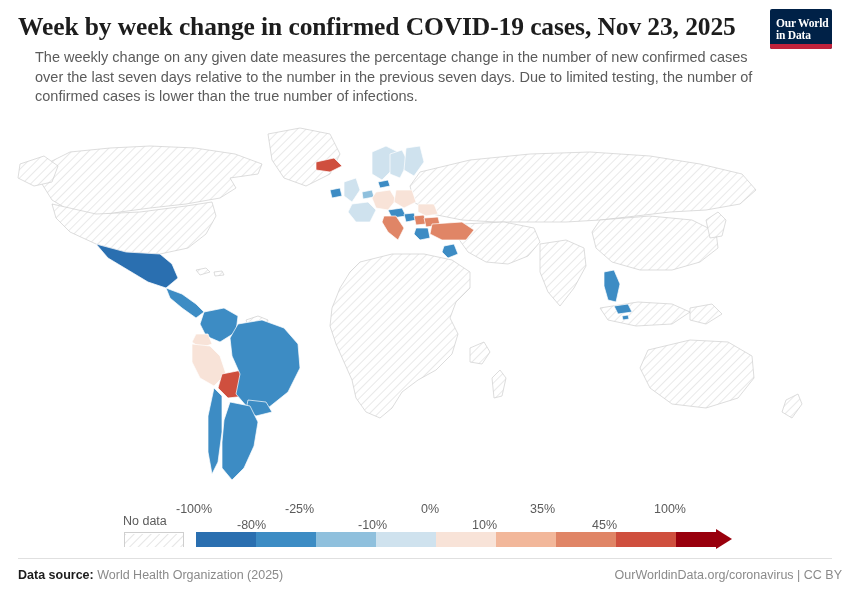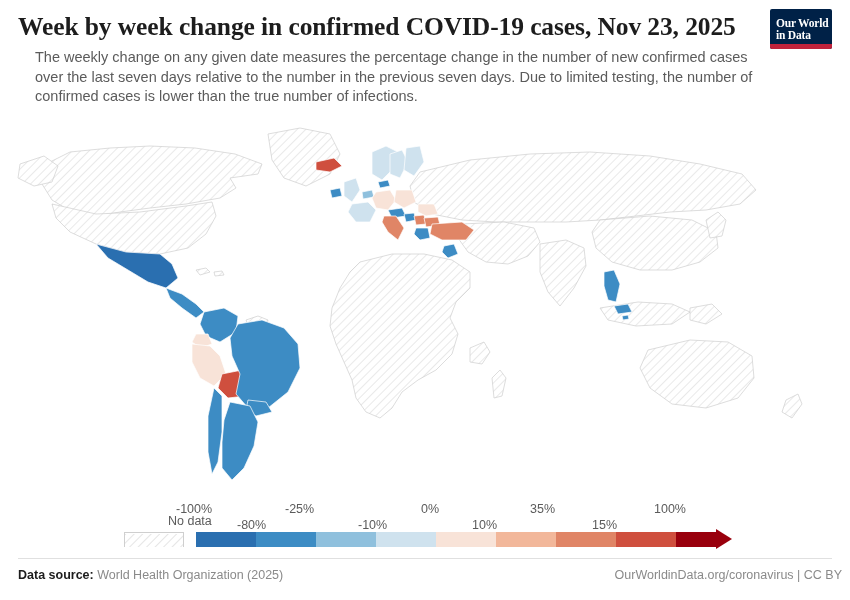--- a/index.html
+++ b/index.html
@@ -45,21 +45,21 @@
   
   .map-wrap{
     position:absolute;left:0;top:112px;width:850px;height:380px;
   }
   .map-svg{display:block;}
 
   
   .legend{position:absolute;left:0;top:498px;width:850px;height:52px;}
   .nodata-label{
     position:absolute;left:123px;top:16px;
-    font-size:12.5px;color:#5b5b5b;margin-left:45px;
+    font-size:12.5px;color:#5b5b5b;
   }
   .nodata-swatch{
     position:absolute;left:124px;top:34px;width:60px;height:15px;
     border:1px solid #cfcfcf;box-sizing:border-box;
     background:#ffffff;
   }
   .ticklabels{position:absolute;left:0;top:0;width:720px;height:34px;}
   .ticklabels span{
     position:absolute;font-size:12.5px;color:#5b5b5b;white-space:nowrap;
   }
@@ -231,21 +231,21 @@
     <div class="ticklabels">
       <span class="tl-top" style="left:176px">-100%</span>
       <span class="tl-top" style="left:285px">-25%</span>
       <span class="tl-top" style="left:421px">0%</span>
       <span class="tl-top" style="left:530px">35%</span>
       <span class="tl-top" style="left:654px">100%</span>
 
       <span class="tl-bot" style="left:237px">-80%</span>
       <span class="tl-bot" style="left:358px">-10%</span>
       <span class="tl-bot" style="left:472px">10%</span>
-      <span class="tl-bot" style="left:592px">15%</span>
+      <span class="tl-bot" style="left:592px">45%</span>
     </div>
 
     <div class="bar-wrap">
       <div class="bar-seg" style="left:0px;width:60px;background:#2a6fb0"></div>
       <div class="bar-seg" style="left:60px;width:60px;background:#3d8cc4"></div>
       <div class="bar-seg" style="left:120px;width:60px;background:#8fc0dd"></div>
       <div class="bar-seg" style="left:180px;width:60px;background:#cfe2ee"></div>
       <div class="bar-seg" style="left:240px;width:60px;background:#f8e3d8"></div>
       <div class="bar-seg" style="left:300px;width:60px;background:#f2b79a"></div>
       <div class="bar-seg" style="left:360px;width:60px;background:#e08566"></div>

